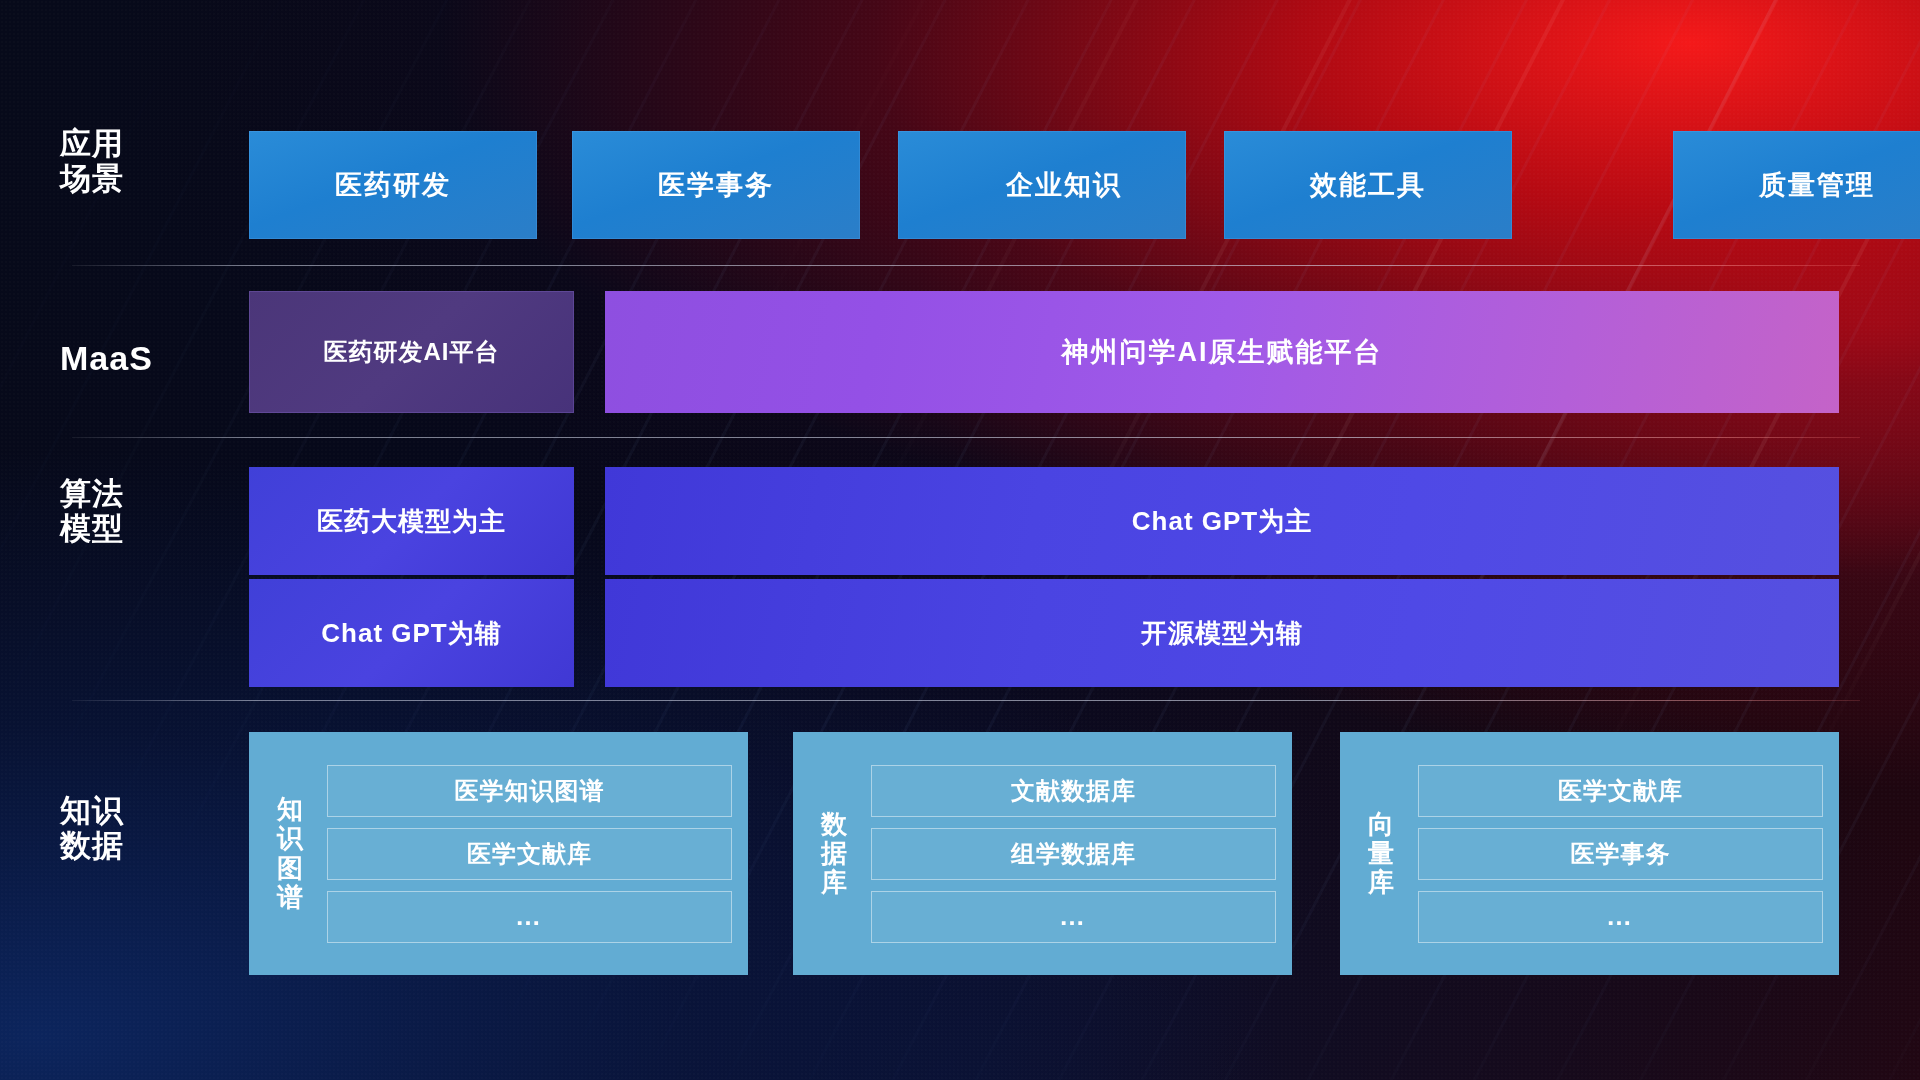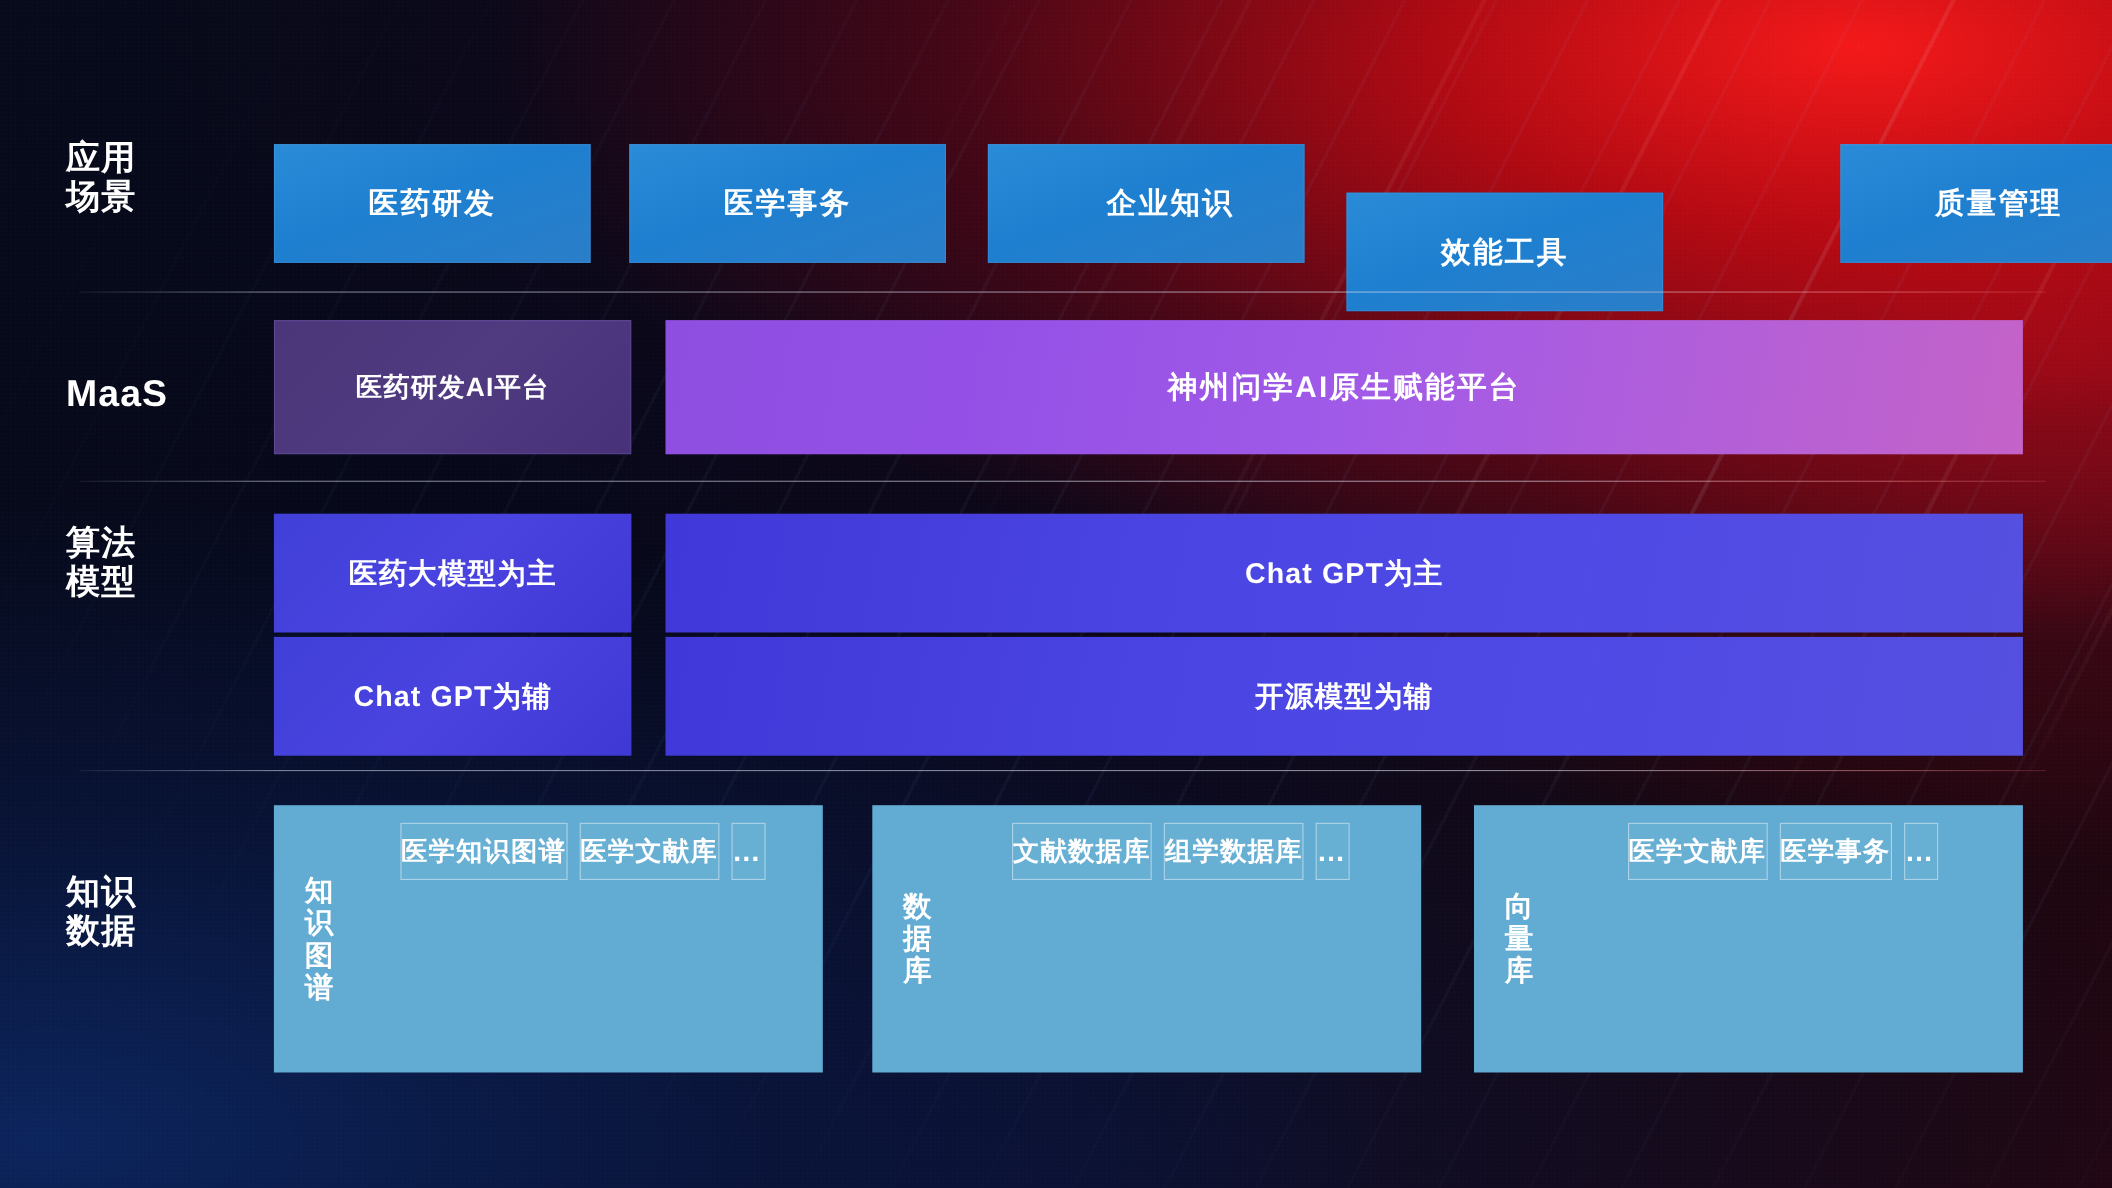--- a/index.html
+++ b/index.html
@@ -108,21 +108,21 @@
     background:#62acd3;
     display:flex; align-items:stretch;
     padding:16px 16px 16px 14px;
   }
   .kd-title{
     width:54px; flex:0 0 54px;
     color:#fff; font-size:26px; font-weight:bold;
     display:flex; flex-direction:column; align-items:center; justify-content:center;
     line-height:1.12; letter-spacing:0;
   }
-  .kd-items{ flex:1; display:flex; flex-direction:row; justify-content:center; gap:11px; padding-left:10px; }
+  .kd-items{ flex:1; display:flex; flex-direction:column; justify-content:center; gap:11px; padding-left:10px; }
   .kd-item{
     height:52px; border:1px solid rgba(255,255,255,.45);
     display:flex; align-items:center; justify-content:center;
     color:#fff; font-size:24px; font-weight:bold; letter-spacing:1px;
     background:rgba(255,255,255,.04);
   }
   .kd-item.ellipsis{ font-size:26px; letter-spacing:3px; }
 
   .wm{
     position:absolute; right:46px; bottom:86px;
@@ -141,21 +141,21 @@
   <div id="content">
 
     <div class="rowlabel" style="top:126px; font-size:31px;">
       <span class="ln">应用</span>
       <span class="ln">场景</span>
     </div>
 
     <div class="scene-box" style="left:249px;  width:288px;">医药研发</div>
     <div class="scene-box" style="left:572px;  width:288px;">医学事务</div>
     <div class="scene-box" style="left:898px;  width:288px;padding-left:44px;">企业知识</div>
-    <div class="scene-box" style="left:1224px; width:288px;margin-top:44px;">效能工具</div>
+    <div class="scene-box" style="left:1224px; width:288px;">效能工具</div>
     <div class="scene-box" style="left:1625px; width:288px;margin-left:48px;">质量管理</div>
 
     <div class="divider" style="top:265px;"></div>
 
     <div class="rowlabel" style="top:339px; font-size:34px;">
       <span class="ln">MaaS</span>
     </div>
 
     <div class="maas-left">医药研发AI平台</div>
     <div class="maas-right">神州问学AI原生赋能平台</div>

